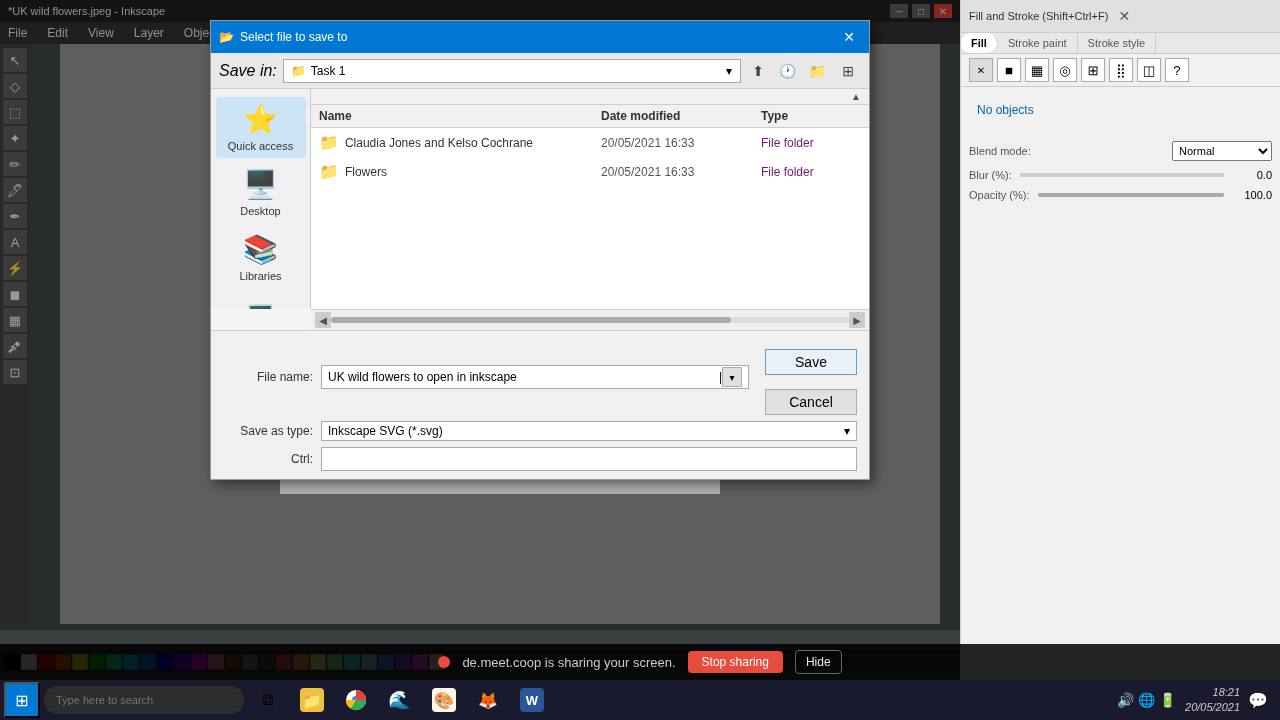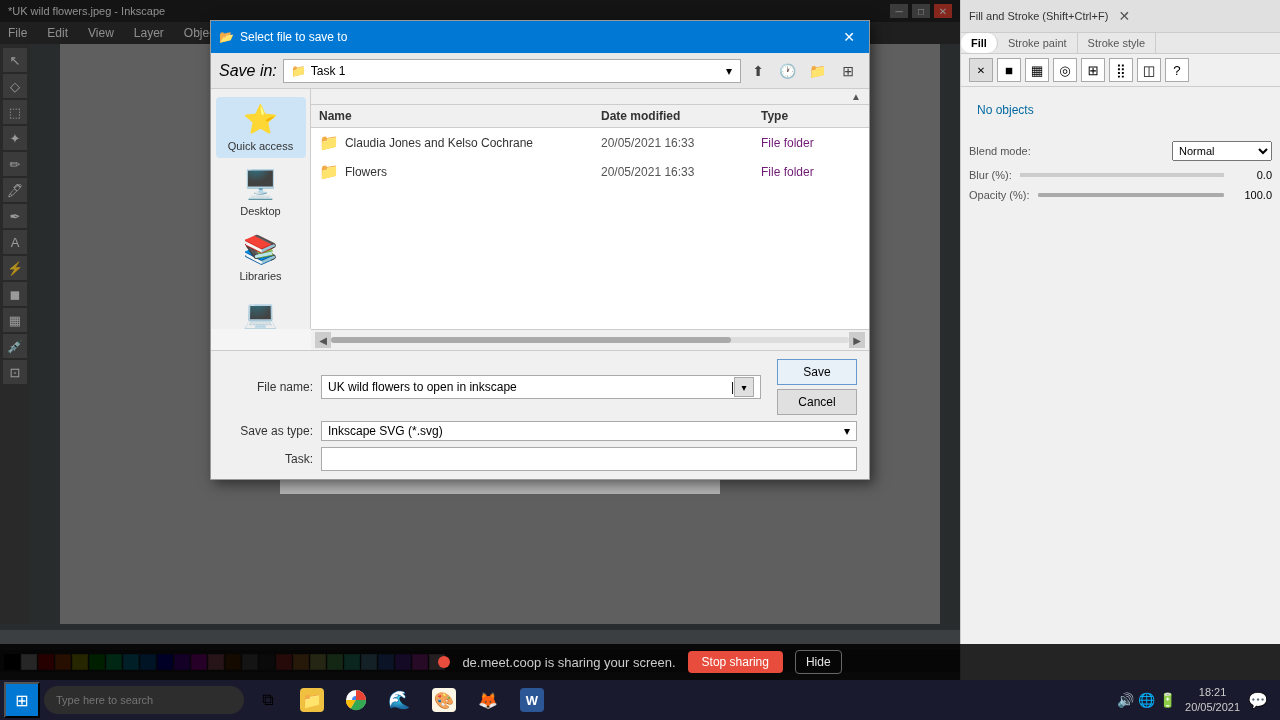--- a/index.html
+++ b/index.html
@@ -271,22 +271,23 @@
     .taskbar-right {
       margin-left: auto;
       display: flex;
       align-items: center;
       gap: 8px;
       color: #ccc;
       font-size: 11px;
       padding-right: 8px;
     }
     .taskbar-time {
-      text-align: center;
+      text-align: right;
       line-height: 1.4;
+      font-style: italic;
     }
 
     
     .sharing-bar {
       position: absolute;
       bottom: 40px;
       left: 0;
       width: 1280px;
       height: 36px;
       background: rgba(0,0,0,0.85);
@@ -540,29 +541,30 @@
       align-items: center;
       justify-content: space-between;
     }
     .form-buttons {
       display: flex;
       flex-direction: column;
       gap: 4px;
       margin-left: 8px;
     }
     .dialog-btn {
-      width: 80px;
+      width: 92px;
       height: 26px;
       border: 1px solid #aaa;
       background: #e0e0e0;
       cursor: pointer;
-      font-size: 12px;
-      display: flex;
-      align-items: center;
-      justify-content: center;
+      font-size: 14px;
+      display: flex;
+      align-items: center;
+      justify-content: center;
+      margin-top: 10px;
     }
     .dialog-btn.primary {
       background: #e8f0f8;
       border-color: #6699cc;
     }
     .toolbar-icon-btn {
       width: 26px; height: 26px;
       background: transparent;
       border: 1px solid transparent;
       cursor: pointer;
@@ -908,17 +910,17 @@
 
     <div class="form-row">
       <span class="form-label">Save as type:</span>
       <div class="form-dropdown">
         <span>Inkscape SVG (*.svg)</span>
         <span>▾</span>
       </div>
     </div>
 
     <div class="form-row">
-      <span class="form-label">Task:</span>
+      <span class="form-label">Ctrl:</span>
       <input type="text" class="form-input" style="border: 1px solid rgb(170, 170, 170); height: 24px;">
     </div>
   </div>
 </div>
 
 </body></html>

